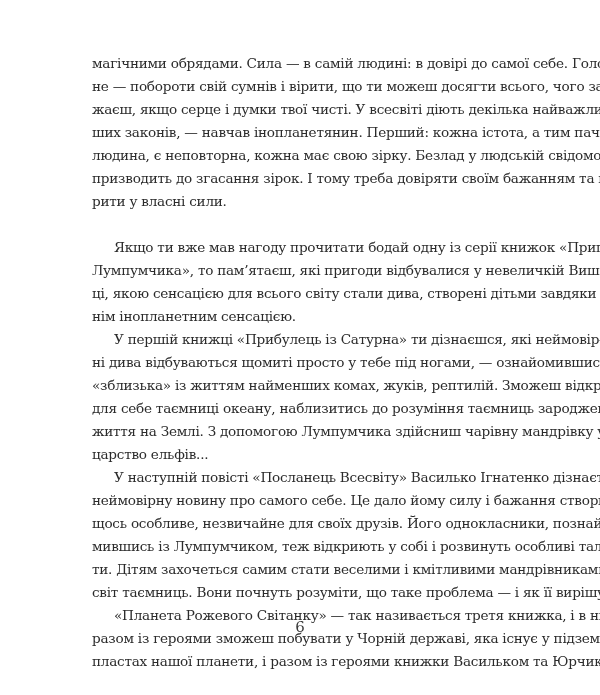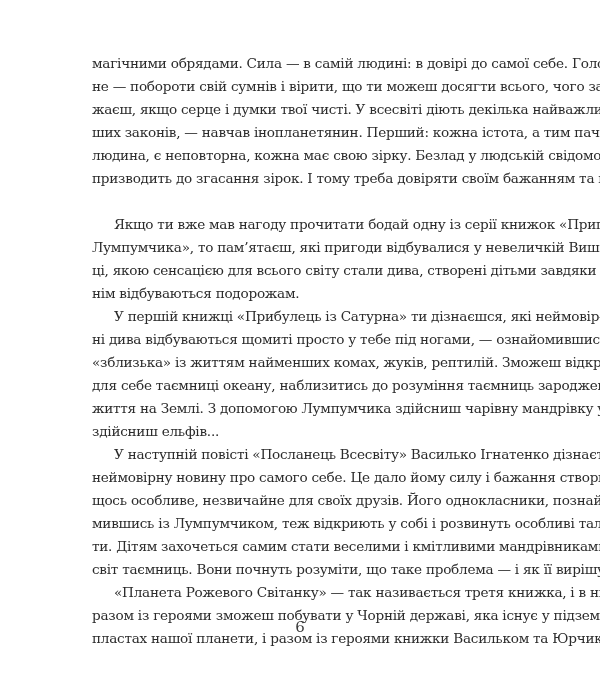--- a/index.html
+++ b/index.html
@@ -23,35 +23,36 @@
 <body>
 
 <div class="page">
   <div>
     <span class="line">магічними обрядами. Сила — в самій людині: в довірі до самої себе. Голов-</span>
     <span class="line">не — побороти свій сумнів і вірити, що ти можеш досягти всього, чого заба-</span>
     <span class="line">жаєш, якщо серце і думки твої чисті. У всесвіті діють декілька найважливі-</span>
     <span class="line">ших законів, — навчав інопланетянин. Перший: кожна істота, а тим паче</span>
     <span class="line">людина, є неповторна, кожна має свою зірку. Безлад у людській свідомості</span>
     <span class="line">призводить до згасання зірок. І тому треба довіряти своїм бажанням та ві-</span>
+    <span class="line last">рити у власні сили.</span>
   </div>
   <div class="gap"></div>
   <div>
     <span class="line indent">Якщо ти вже мав нагоду прочитати бодай одну із серії книжок «Пригоди</span>
     <span class="line">Лумпумчика», то пам’ятаєш, які пригоди відбувалися у невеличкій Вишнів-</span>
     <span class="line">ці, якою сенсацією для всього світу стали дива, створені дітьми завдяки їх-</span>
-    <span class="line last">нім відбуваються подорожам.</span>
+    <span class="line last">нім інопланетним сенсацією.</span>
   </div>
   <div>
     <span class="line indent">У першій книжці «Прибулець із Сатурна» ти дізнаєшся, які неймовір-</span>
     <span class="line">ні дива відбуваються щомиті просто у тебе під ногами, — ознайомившись</span>
     <span class="line">«зблизька» із життям найменших комах, жуків, рептилій. Зможеш відкрити</span>
     <span class="line">для себе таємниці океану, наблизитись до розуміння таємниць зародження</span>
     <span class="line">життя на Землі. З допомогою Лумпумчика здійсниш чарівну мандрівку у</span>
-    <span class="line last">здійсниш ельфів...</span>
+    <span class="line last">царство ельфів...</span>
   </div>
   <div>
     <span class="line indent">У наступній повісті «Посланець Всесвіту» Василько Ігнатенко дізнається</span>
     <span class="line">неймовірну новину про самого себе. Це дало йому силу і бажання створити</span>
     <span class="line">щось особливе, незвичайне для своїх друзів. Його однокласники, познайо-</span>
     <span class="line">мившись із Лумпумчиком, теж відкриють у собі і розвинуть особливі талан-</span>
     <span class="line">ти. Дітям захочеться самим стати веселими і кмітливими мандрівниками у</span>
     <span class="line">світ таємниць. Вони почнуть розуміти, що таке проблема — і як її вирішува-</span>
   </div>
   <div>

